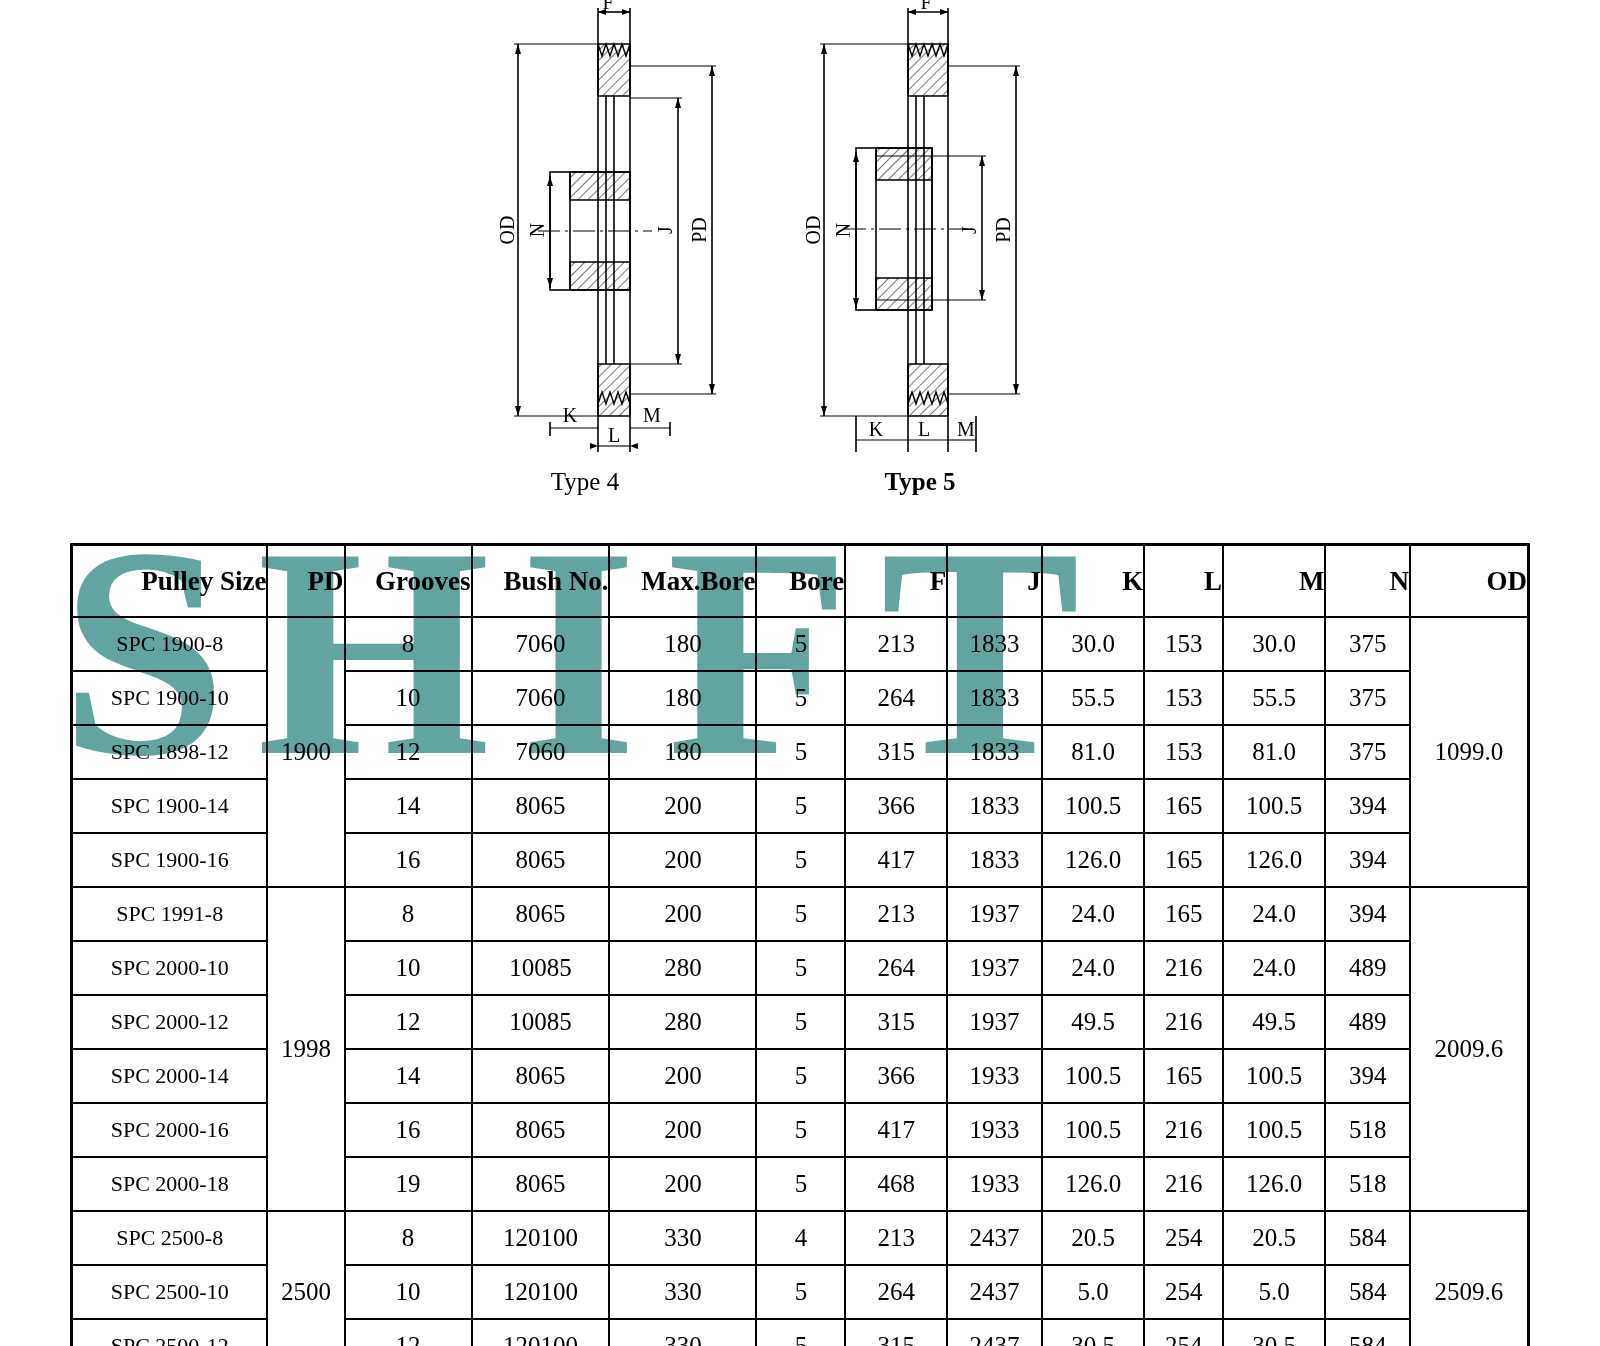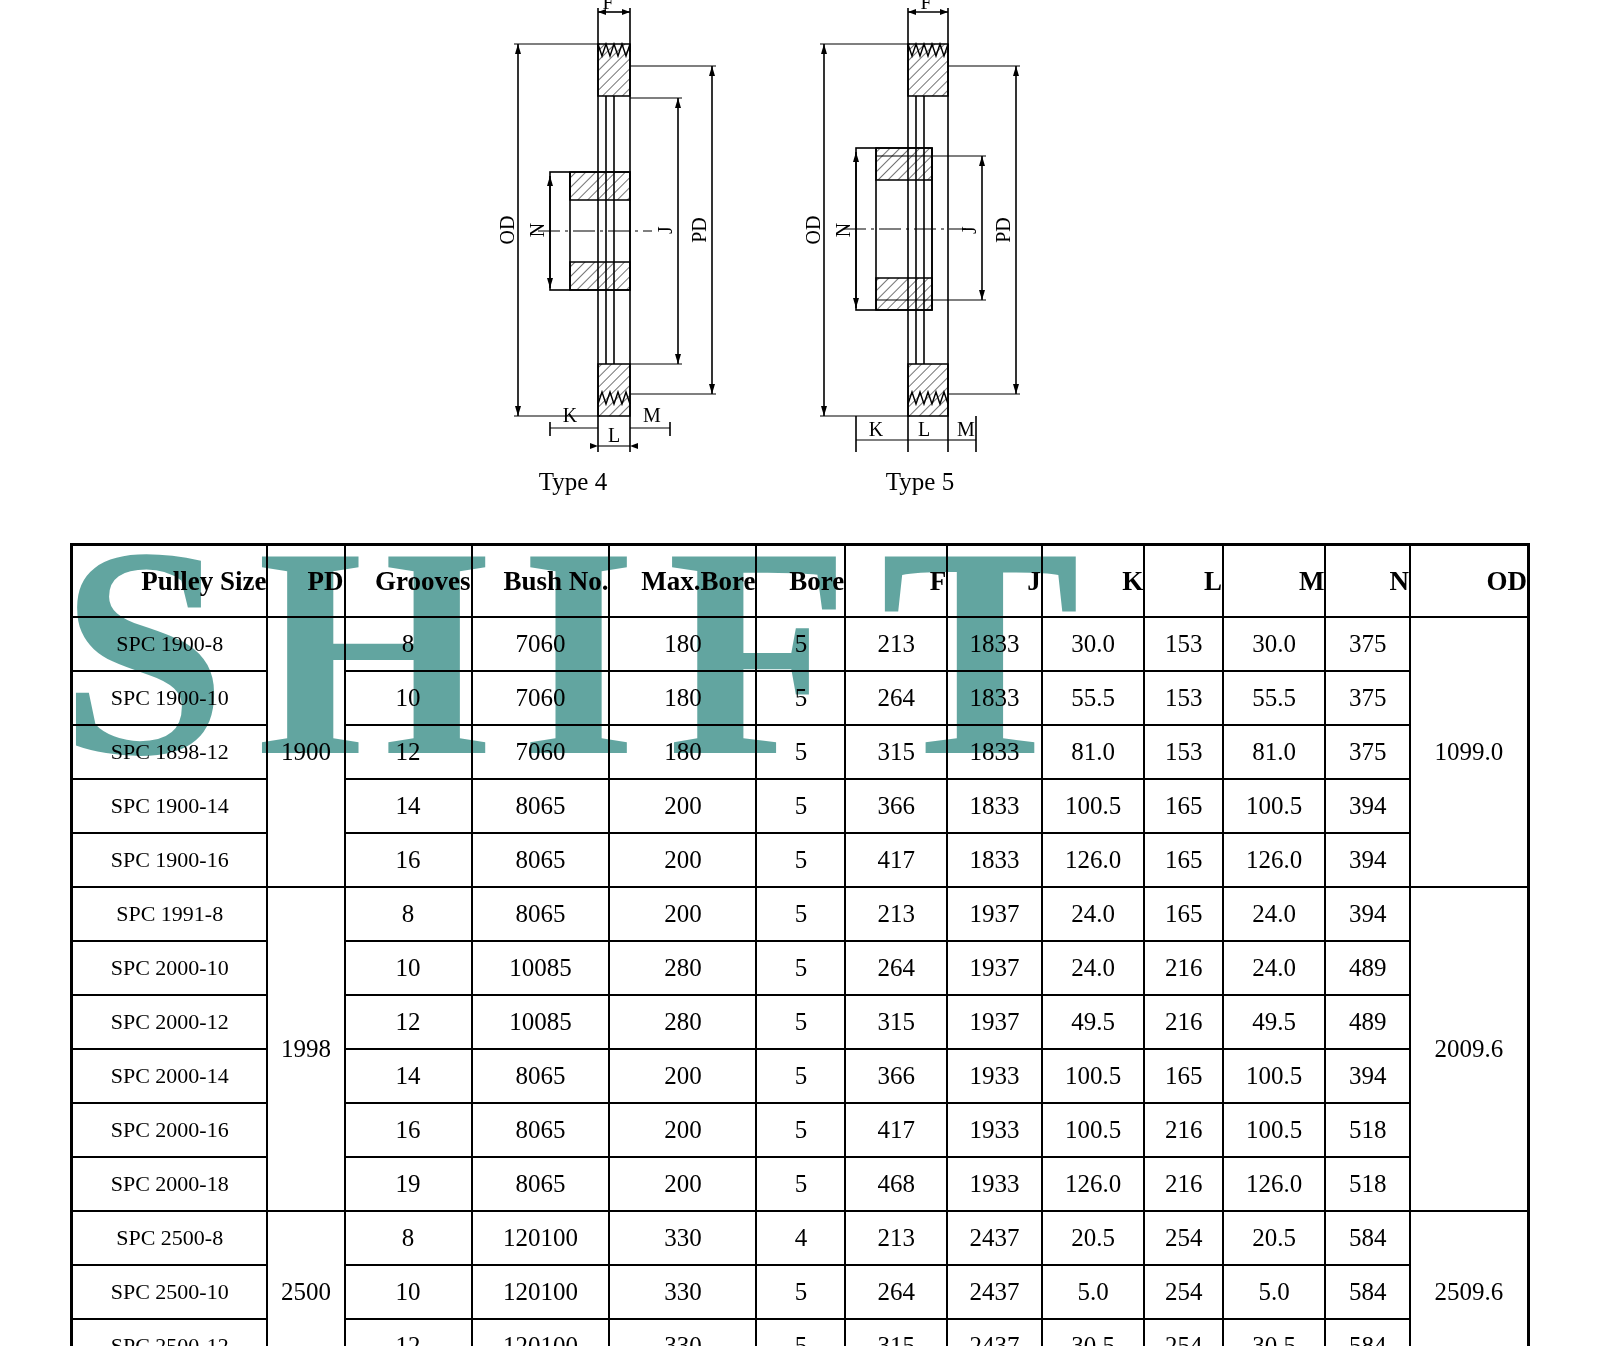--- a/index.html
+++ b/index.html
@@ -46,22 +46,22 @@
   .dwg.right { left: 790px; }
 
   .dwg-caption {
     position: absolute;
     top: 468px;
     width: 260px;
     text-align: center;
     font-size: 25px;
     font-family: "Liberation Serif", serif;
   }
-  .cap-left { left: 443px; }
-  .cap-right { left: 790px; }
+  .cap-left { left: 455px; }
+  .cap-right { left: 790px; font-weight: bold; }
 
   
   #table-wrap {
     position: absolute;
     left: 70px;
     top: 543px;
     width: 1460px;
     z-index: 2;
   }
   table.spec {

